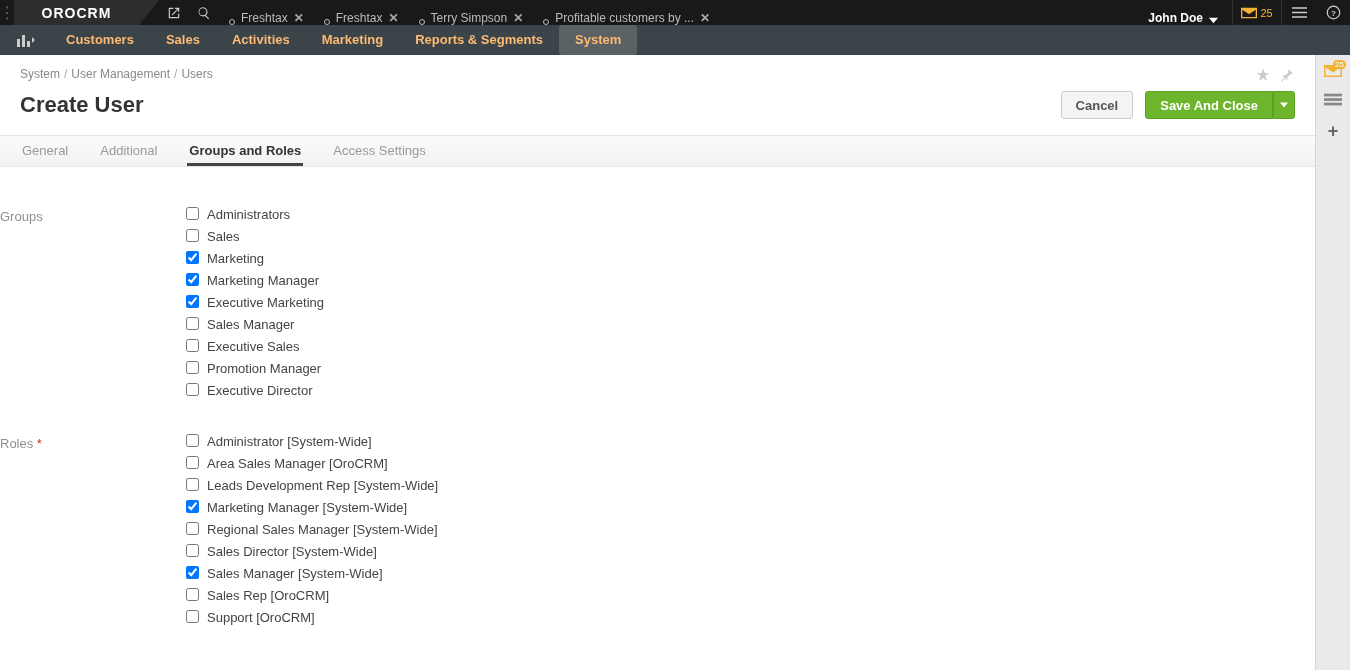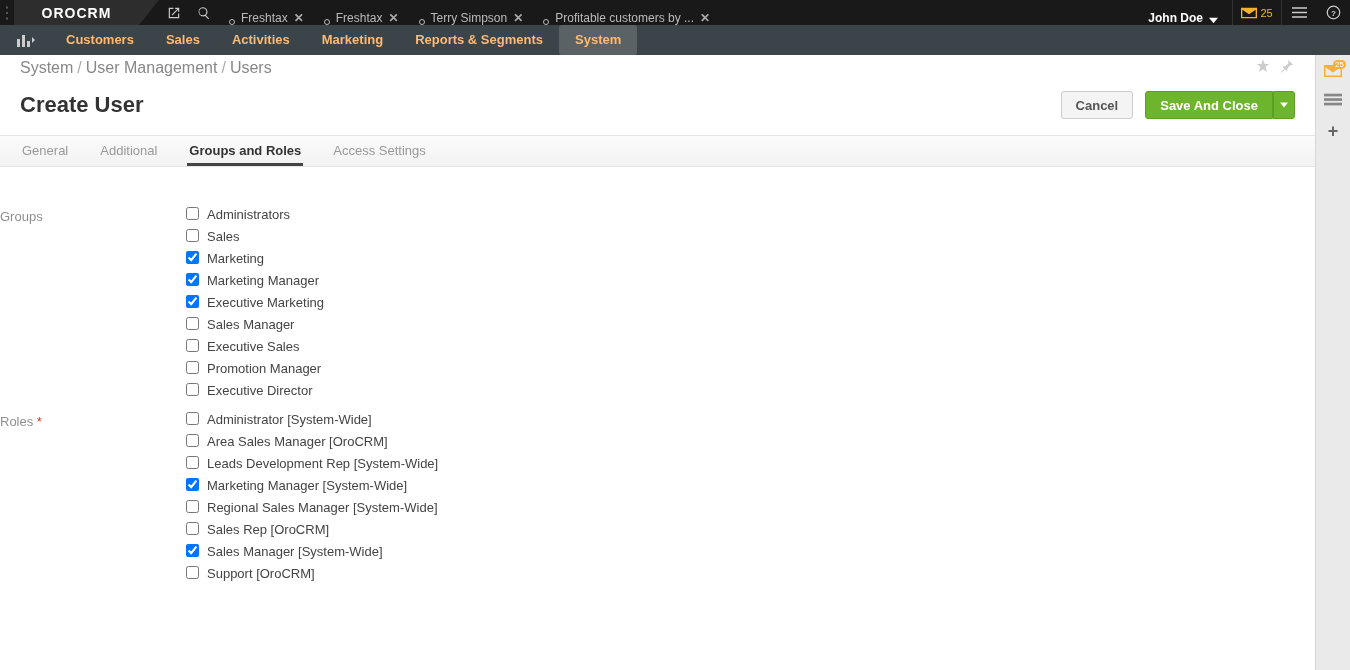--- a/index.html
+++ b/index.html
@@ -26,21 +26,21 @@
 
 
 #mainnav{height:30px;background:#3b4449;display:flex;align-items:center;padding-left:12px;font-size:13px}
 .mn-dash{width:28px;height:22px;display:flex;align-items:center;justify-content:center;margin-right:10px}
 .mn-dash svg{fill:#ccc}
 .mn-item{color:#fdba74;font-weight:700;padding:0 16px;line-height:30px;cursor:pointer}
 .mn-item.active{background:#5a6266;border-radius:3px}
 
 
 #page{position:absolute;top:55px;left:0;right:35px;bottom:0;background:#fff}
-#crumb-row{height:26px;display:flex;align-items:center;padding:0 20px;font-size:16px;color:#777}
+#crumb-row{height:26px;display:flex;align-items:flex-start;padding:12px 20px;font-size:12px;color:#777}
 #crumb-row .sep{margin:0 4px;color:#aaa}
 #crumb-row .link{color:#888}
 #crumb-row .spacer{flex:1}
 #crumb-row svg{fill:#ccc;width:16px;height:16px;margin-left:8px}
 
 #title-row{display:flex;align-items:center;padding:10px 20px 16px}
 #title-row h1{margin:0;font-size:22px;font-weight:700;color:#333;flex:1}
 .btn{height:28px;border-radius:3px;padding:0 14px;font-size:13px;font-weight:700;cursor:pointer;display:inline-flex;align-items:center}
 .btn-cancel{background:#f4f4f4;border:1px solid #ccc;color:#555;margin-right:12px}
 .btn-save{background:#6db52c;border:1px solid #5da020;color:#fff;border-top-right-radius:0;border-bottom-right-radius:0}
@@ -223,21 +223,21 @@
           <label class="check-item">
             <input type="checkbox" style="">
             <span>Promotion Manager</span>
           </label>
           <label class="check-item">
             <input type="checkbox" style="">
             <span>Executive Director</span>
           </label>
         </div>
     </div>
-    <div class="form-row" style="margin-top:14px">
+    <div class="form-row" style="margin-top:36px">
       <div class="form-label">
         <span>Roles</span><span class="req"> *</span>
       </div>
       <div class="check-col" id="roles-col">
           <label class="check-item">
             <input type="checkbox" style="">
             <span>Administrator [System-Wide]</span>
           </label>
           <label class="check-item">
             <input type="checkbox" style="">
@@ -250,25 +250,29 @@
           <label class="check-item">
             <input type="checkbox" checked="" style="">
             <span>Marketing Manager [System-Wide]</span>
           </label>
           <label class="check-item">
             <input type="checkbox" style="">
             <span>Regional Sales Manager [System-Wide]</span>
           </label>
           <label class="check-item">
             <input type="checkbox" style="">
+            <span>Sales Director [System-Wide]</span>
+          </label>
+          <label class="check-item">
+            <input type="checkbox" checked="" style="">
+            <span>Sales Manager [System-Wide]</span>
+          </label>
+          <label class="check-item">
+            <input type="checkbox" style="">
             <span>Sales Rep [OroCRM]</span>
-          </label>
-          <label class="check-item">
-            <input type="checkbox" checked="" style="">
-            <span>Sales Manager [System-Wide]</span>
           </label>
           <label class="check-item">
             <input type="checkbox" style="">
             <span>Support [OroCRM]</span>
           </label>
         </div>
     </div>
   </div>
 </div>
 

